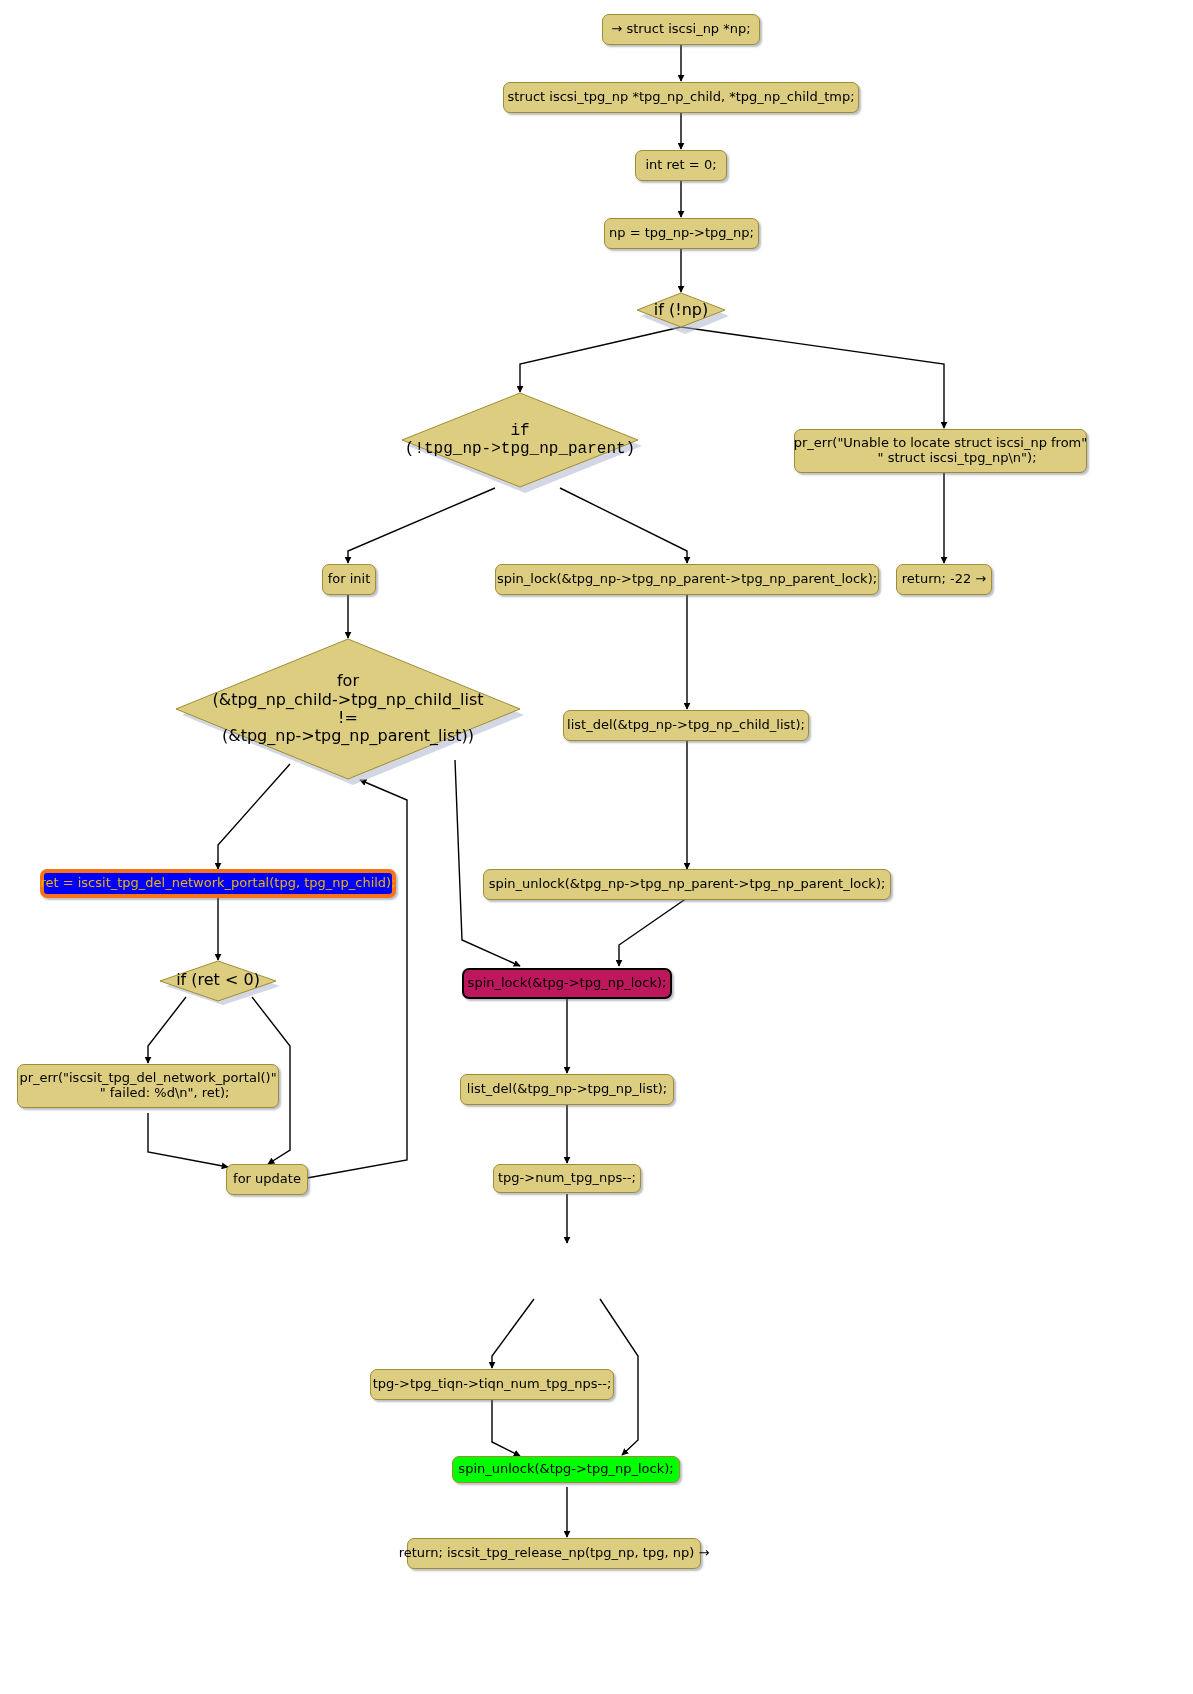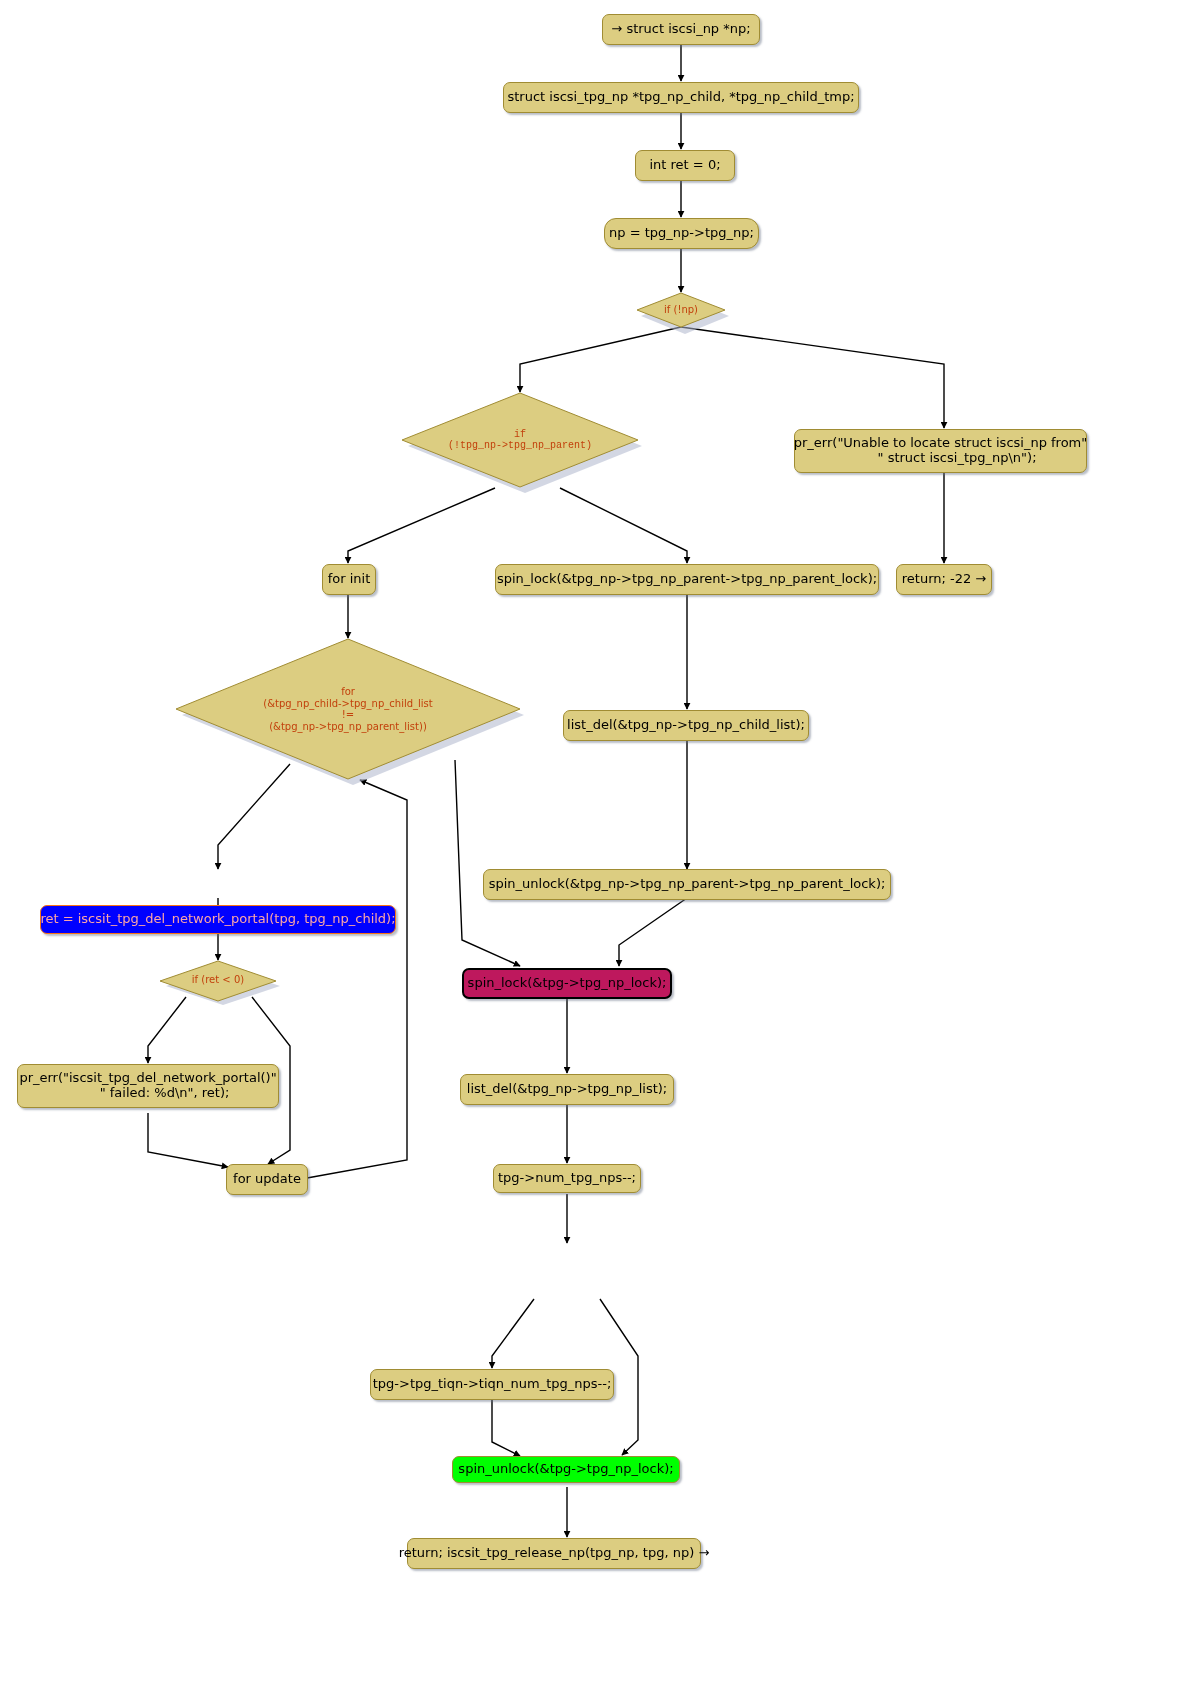--- a/index.html
+++ b/index.html
@@ -39,23 +39,22 @@
   }
   .activity {
     background: #DCCD81;
     border: 1px solid #A08C33;
     border-radius: 7px;
     box-shadow: 2px 2px 2px rgba(100,110,130,0.45);
     padding: 4px 20px;
   }
   .activity.hl-blue {
     background: #0000FF;
-    color: #fca5a5;
-    border: 1px solid #f97316;
-    margin-top: 36px;
+    color: #eab308;
+    border: 4px solid #f97316;
   }
   .activity.hl-red {
     background: #be185d;
     color: #000000;
     border: 2px solid #000000;
   }
   .activity.hl-green {
     background: #00FF00;
     color: #000000;
     border: 1px solid #A08C33;
@@ -74,22 +73,22 @@
     left: 0;
     top: 0;
     width: 100%;
     height: 100%;
     display: flex;
     align-items: center;
     justify-content: center;
     text-align: center;
     white-space: pre;
     line-height: 1.15;
-    font-size: 10px;
-    color: #c2410c;
+    font-size: 16px;
+    color: #000000;
     pointer-events: none;
   }
 </style>
 </head>
 <body>
 
 <div id="canvas">
 
   <svg id="edges" viewBox="0 0 1193 1694" xmlns="http://www.w3.org/2000/svg">
     <defs>
@@ -152,23 +151,23 @@
       <path d="M 492 1399 L 492 1442 L 520 1456"></path>
 
       <path d="M 567 1487 L 567 1537"></path>
     </g>
   </svg>
 
   <div class="node activity" style="left:602px; top:14px; width:158px; height:31px;">→ struct iscsi_np *np;</div>
 
   <div class="node activity" style="left:503px; top:82px; width:356px; height:31px;">struct iscsi_tpg_np *tpg_np_child, *tpg_np_child_tmp;</div>
 
-  <div class="node activity" style="left:635px; top:150px; width:100px; height:31px;">int ret = 0;</div>
-
-  <div class="node activity" style="left:604px; top:218px; width:155px; height:31px;border-radius:12px;">np = tpg_np-&gt;tpg_np;</div>
+  <div class="node activity" style="left:635px; top:150px; width:92px; height:31px;">int ret = 0;</div>
+
+  <div class="node activity" style="left:604px; top:218px; width:155px; height:31px;">np = tpg_np-&gt;tpg_np;</div>
 
   <div class="diamond-wrap" style="left:635px; top:292px; width:92px; height:36px;">
     <svg width="94" height="41" viewBox="0 0 94 41" xmlns="http://www.w3.org/2000/svg">
       <polygon points="47,3 91,21 47,39 3,21" fill="#AEB6CC" opacity="0.55" transform="translate(3,3)"></polygon>
       <polygon points="46,1 90,18 46,35 2,18" fill="#DCCD81" stroke="#A08C33" stroke-width="1"></polygon>
     </svg>
     <div class="diamond-label" style="height:36px;">if (!np)</div>
   </div>
 
   <div class="node activity" style="left:794px; top:429px; width:293px; height:44px; justify-content:center;">pr_err("Unable to locate struct iscsi_np from"

